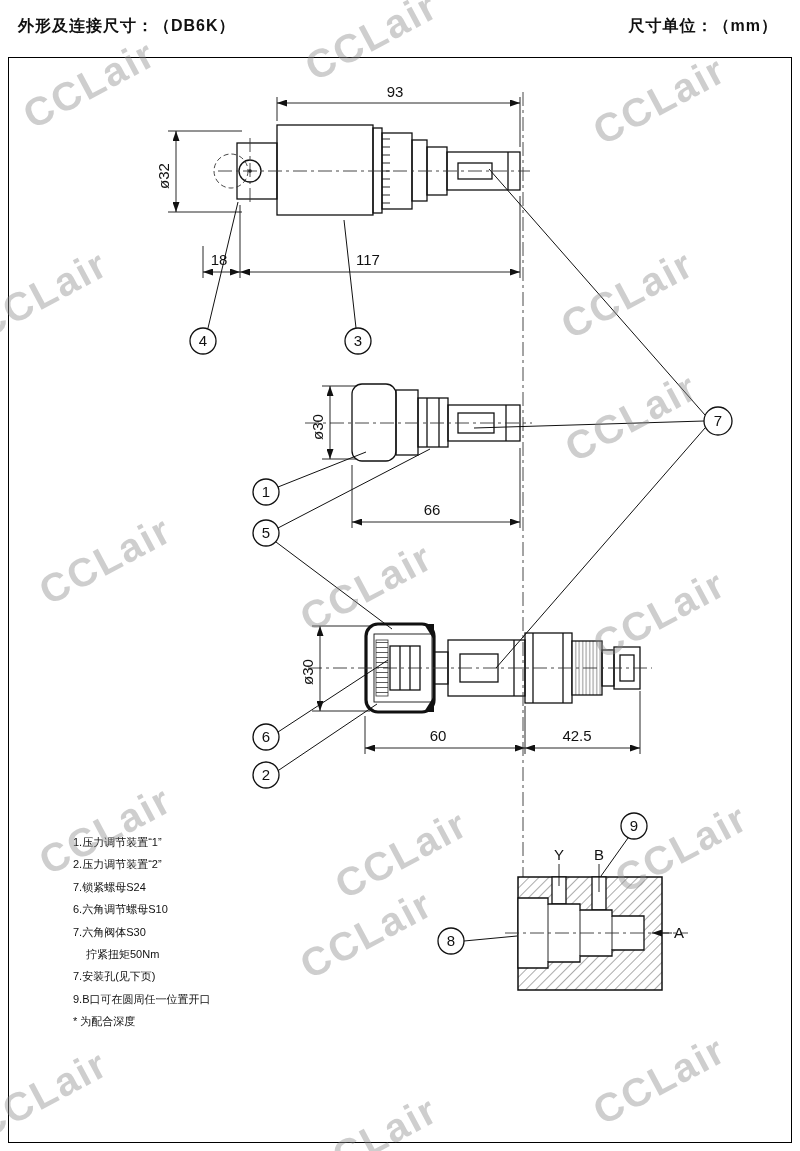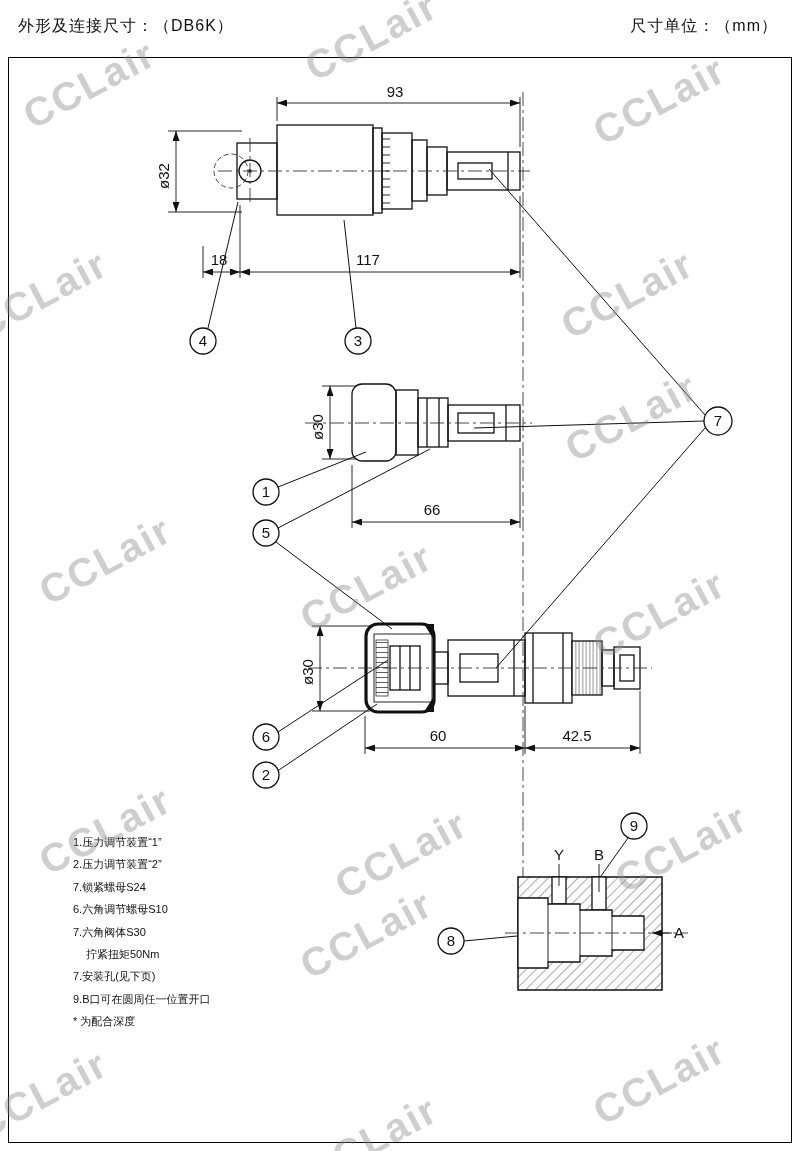--- a/index.html
+++ b/index.html
@@ -1,19 +1,19 @@
 <!DOCTYPE html>
 <html><head>
 <meta charset="utf-8">
 <style>
   *{margin:0;padding:0;box-sizing:border-box}
   html,body{width:800px;height:1151px}
   body{background:#fff;font-family:"Liberation Sans","DejaVu Sans",sans-serif;color:#111;position:relative;overflow:hidden}
   .page{position:absolute;inset:0;background:#fff;overflow:hidden}
-  .hdr{position:absolute;top:16px;font-size:16px;font-weight:400;letter-spacing:1px;z-index:2;white-space:nowrap}
+  .hdr{position:absolute;top:16px;font-size:16px;font-weight:700;letter-spacing:1px;z-index:2;white-space:nowrap}
   .hdr-left{left:18px}
   .hdr-right{right:22px}
   .frame{position:absolute;left:8px;right:8px;top:57px;bottom:8px;border:1.5px solid #000;z-index:1}
   svg.drawing{position:absolute;left:0;top:0;z-index:2}
   .wm{position:absolute;z-index:3;font-size:40px;font-weight:700;color:rgba(138,138,138,.42);transform:rotate(-28deg);letter-spacing:2px;white-space:nowrap;pointer-events:none}
   .notes{position:absolute;left:73px;top:831px;z-index:2;font-size:11px;line-height:22.4px;white-space:nowrap}
   .notes .indent{padding-left:13px}
   
   .ol{stroke:#111;stroke-width:1.3;fill:none}
   .thick{stroke:#111;stroke-width:3.2;fill:none}

